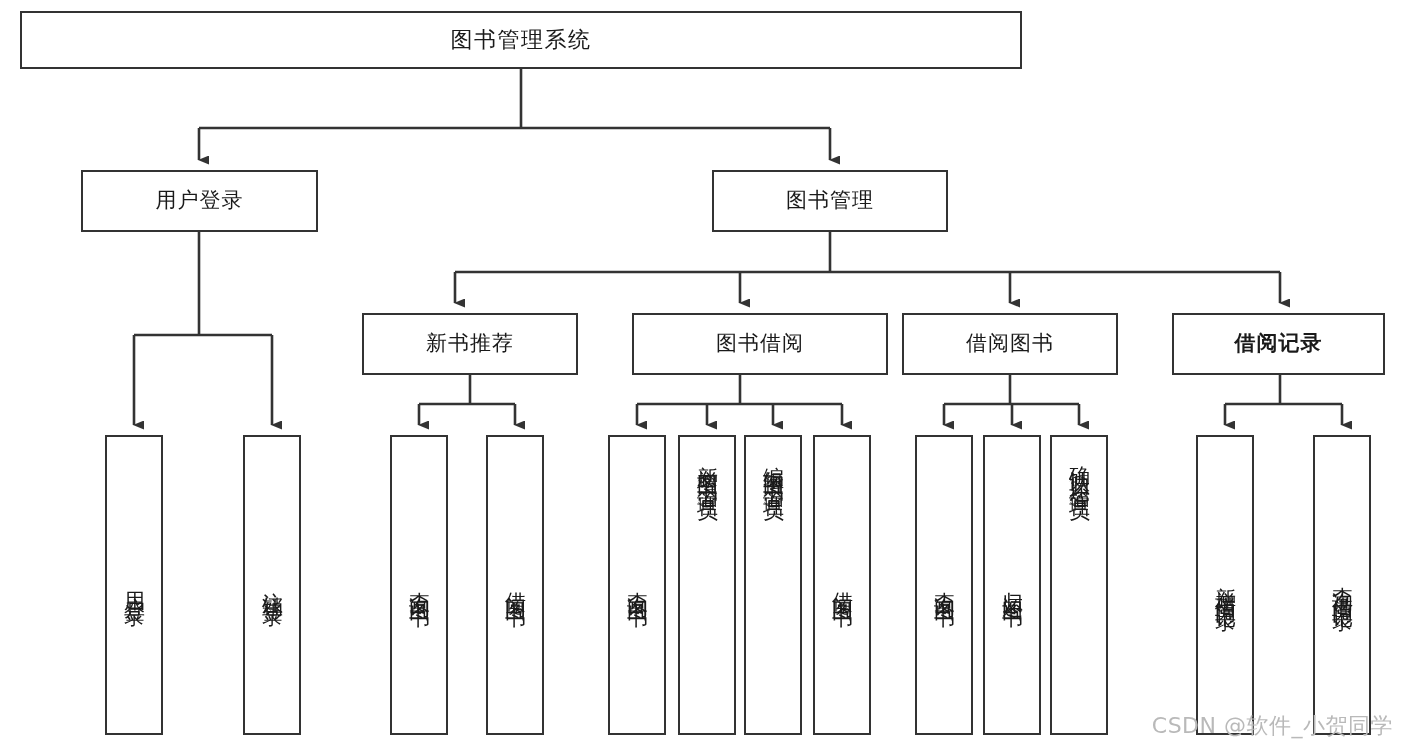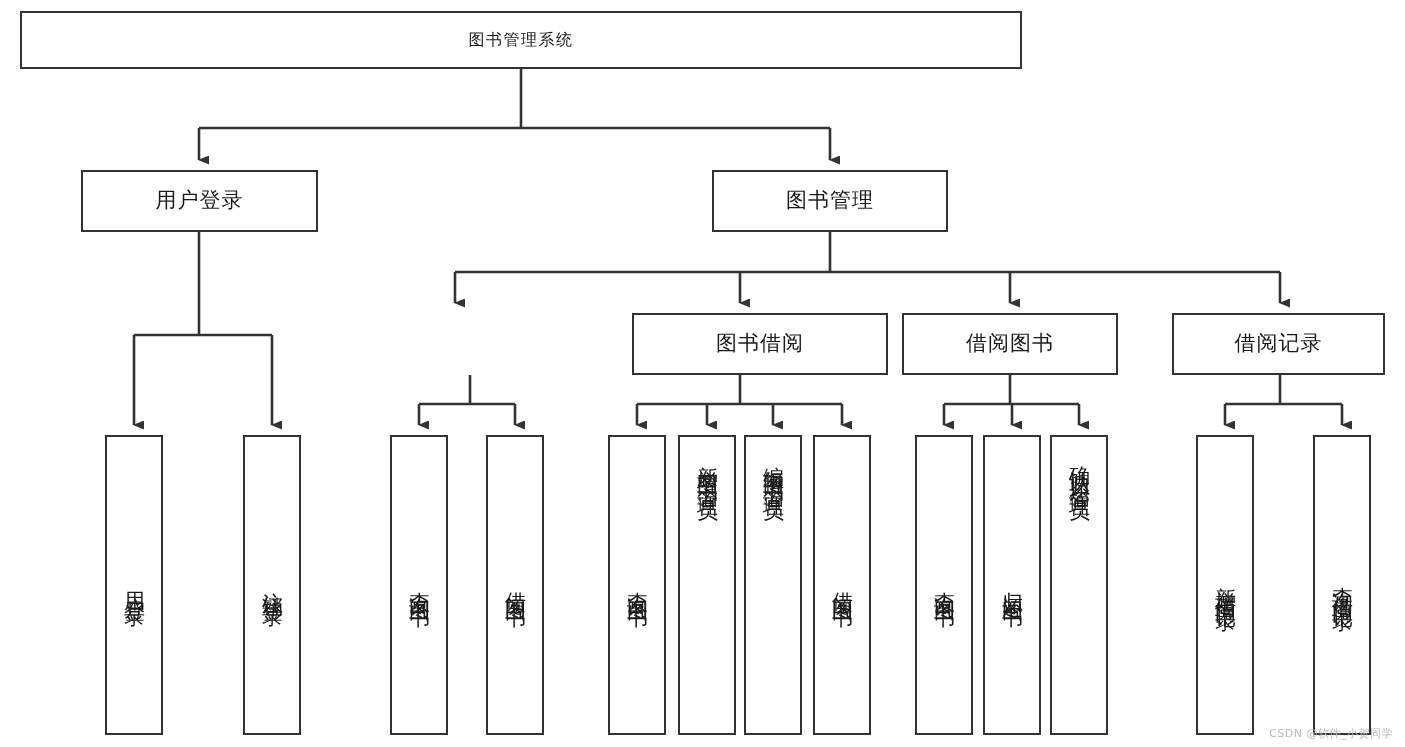--- a/index.html
+++ b/index.html
@@ -38,21 +38,21 @@
   .node .lbl{
     display:block;
     white-space:pre;
   }
   
   .node.h .lbl{
     font-size:21px;
     letter-spacing:1px;
   }
   .node.root .lbl{
-    font-size:16px;
+    font-size:22px;
     letter-spacing:1.5px;
   }
   
   .node.v{
     align-items:flex-start;
     padding-top:12px;
   }
   .node.v .lbl{
     writing-mode:vertical-rl;
     text-orientation:upright;
@@ -63,21 +63,21 @@
   }
   .node.v.mid{
     align-items:center;
     padding-top:0;
   }
   
   #watermark{
     position:absolute;
     right:12px;
     bottom:6px;
-    font-size:11px;
+    font-size:22px;
     color:#b9b9b9;
     letter-spacing:0.5px;
     white-space:nowrap;
     user-select:none;
     text-align:right;
   }
 </style>
 </head>
 <body>
 
@@ -137,27 +137,30 @@
     <span class="lbl">图书管理系统</span>
   </div>
 
   <div class="node h" style="left:81px;top:170px;width:237px;height:62px;">
     <span class="lbl">用户登录</span>
   </div>
   <div class="node h" style="left:712px;top:170px;width:236px;height:62px;">
     <span class="lbl">图书管理</span>
   </div>
 
+  <div class="node h" style="left:362px;top:313px;width:216px;height:62px;">
+    <span class="lbl">新书推荐</span>
+  </div>
   <div class="node h" style="left:632px;top:313px;width:256px;height:62px;">
     <span class="lbl">图书借阅</span>
   </div>
   <div class="node h" style="left:902px;top:313px;width:216px;height:62px;">
     <span class="lbl">借阅图书</span>
   </div>
-  <div class="node h" style="left:1172px;top:313px;width:213px;height:62px;">
+  <div class="node h" style="left:1172px;top:313px;width:213px;height:62px;font-weight:bold;">
     <span class="lbl">借阅记录</span>
   </div>
 
   <div class="node v mid" style="left:105px;top:435px;width:58px;height:300px;">
     <span class="lbl">用户登录</span>
   </div>
   <div class="node v mid" style="left:243px;top:435px;width:58px;height:300px;">
     <span class="lbl">注销登录</span>
   </div>
 

